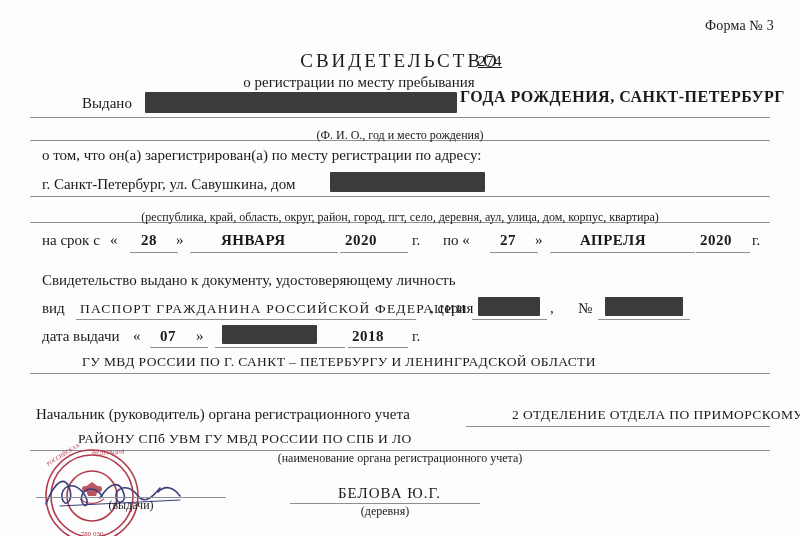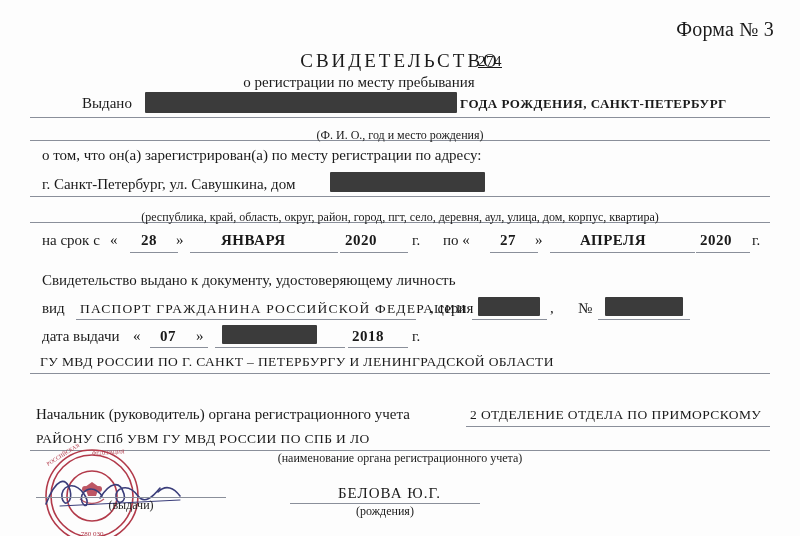--- a/index.html
+++ b/index.html
@@ -17,21 +17,21 @@
   .page {
     position: relative;
     width: 800px;
     height: 536px;
     background: #fdfdfd;
   }
   .form-no {
     position: absolute;
     top: 18px;
     right: 26px;
-    font-size: 20px;
+    font-size: 14px;
     font-family: "Liberation Serif", serif;
     letter-spacing: 0.2px;
   }
   .title {
     position: absolute;
     top: 50px;
     left: 0;
     width: 800px;
     text-align: center;
     font-size: 19px;
@@ -72,20 +72,21 @@
   .caption {
     position: absolute;
     font-size: 12px;
     text-align: center;
     color: #1a1a1a;
     font-family: "Liberation Serif", serif;
   }
   .small-caps {
     font-size: 13.5px;
     letter-spacing: 0.4px;
+    margin-left: 42px;
   }
   .stamp {
     position: absolute;
     left: 30px;
     top: 444px;
     width: 130px;
     height: 92px;
     overflow: hidden;
   }
   .stamp svg { display: block; }
@@ -110,21 +111,21 @@
 <div class="page">
 
   <div class="form-no">Форма № 3</div>
 
   <div class="title">СВИДЕТЕЛЬСТВО</div>
   <div class="title-number">274</div>
   <div class="subtitle">о регистрации по месту пребывания</div>
 
   <div class="row" style="left:82px; top:95px;">Выдано</div>
   <div class="redaction" style="left:145px; top:92px; width:312px; height:21px;"></div>
-  <div class="row bold-val" style="left:460px; top:96px; font-size:13px;">ГОДА РОЖДЕНИЯ, САНКТ-ПЕТЕРБУРГ</div>
+  <div class="row bold-val" style="left:460px; top:88px; font-size:16px;">ГОДА РОЖДЕНИЯ, САНКТ-ПЕТЕРБУРГ</div>
   <div class="line" style="left:30px; top:117px; width:740px;"></div>
 
   <div class="line" style="left:30px; top:140px; width:740px;"></div>
   <div class="caption" style="left:30px; top:128px; width:740px;">(Ф. И. О., год и место рождения)</div>
 
   <div class="row" style="left:42px; top:147px;">о том, что он(а) зарегистрирован(а) по месту регистрации по адресу:</div>
 
   <div class="row" style="left:42px; top:176px;">г. Санкт-Петербург, ул. Савушкина, дом</div>
   <div class="redaction" style="left:330px; top:172px; width:155px; height:20px;"></div>
   <div class="line" style="left:30px; top:196px; width:740px;"></div>
@@ -219,15 +220,15 @@
         <path d="M20 36 L140 30" stroke-width="1"></path>
       </g>
     </svg>
   </div>
 
   <div class="line" style="left:36px; top:497px; width:190px;"></div>
   <div class="caption" style="left:36px; top:498px; width:190px;">(выдачи)</div>
 
   <div class="row" style="left:338px; top:485px; letter-spacing:1px;">БЕЛОВА Ю.Г.</div>
   <div class="line" style="left:290px; top:503px; width:190px;"></div>
-  <div class="caption" style="left:290px; top:504px; width:190px;">(рождения)</div>
+  <div class="caption" style="left:290px; top:504px; width:190px;">(деревня)</div>
 
 </div>
 
 </body></html>

